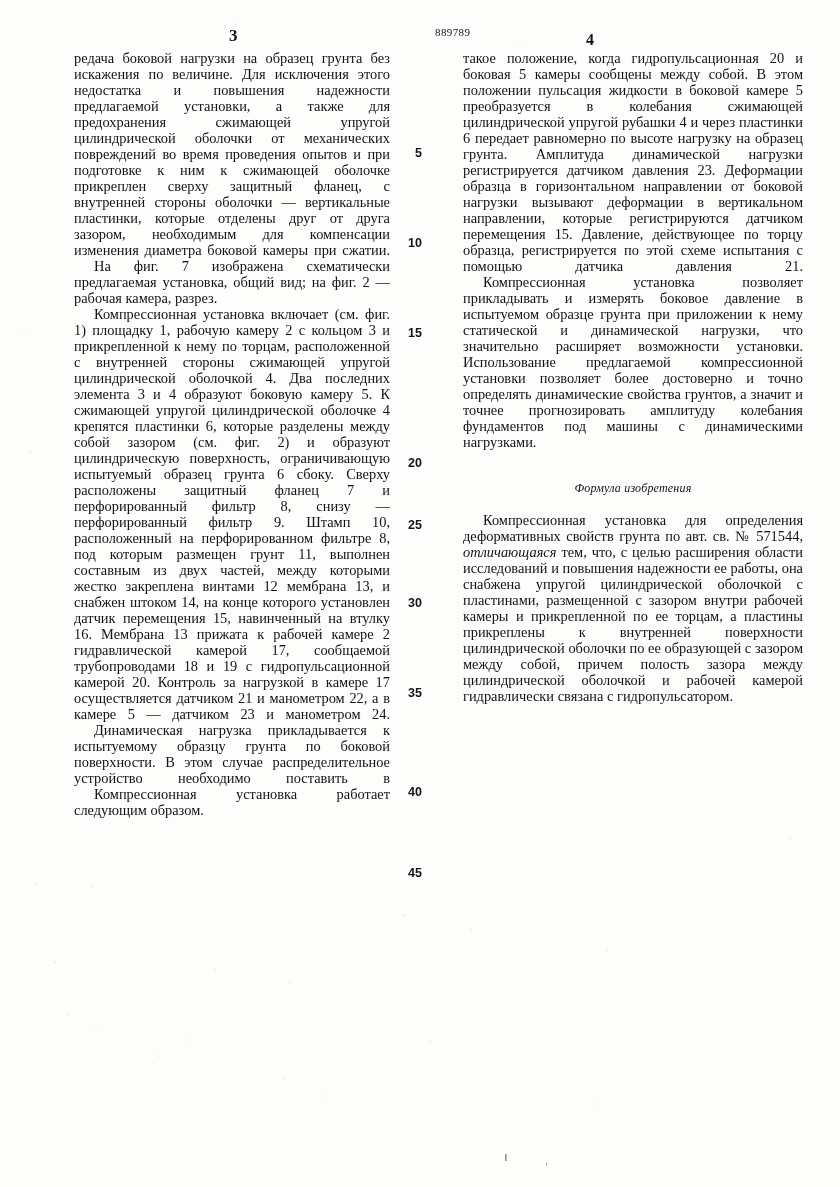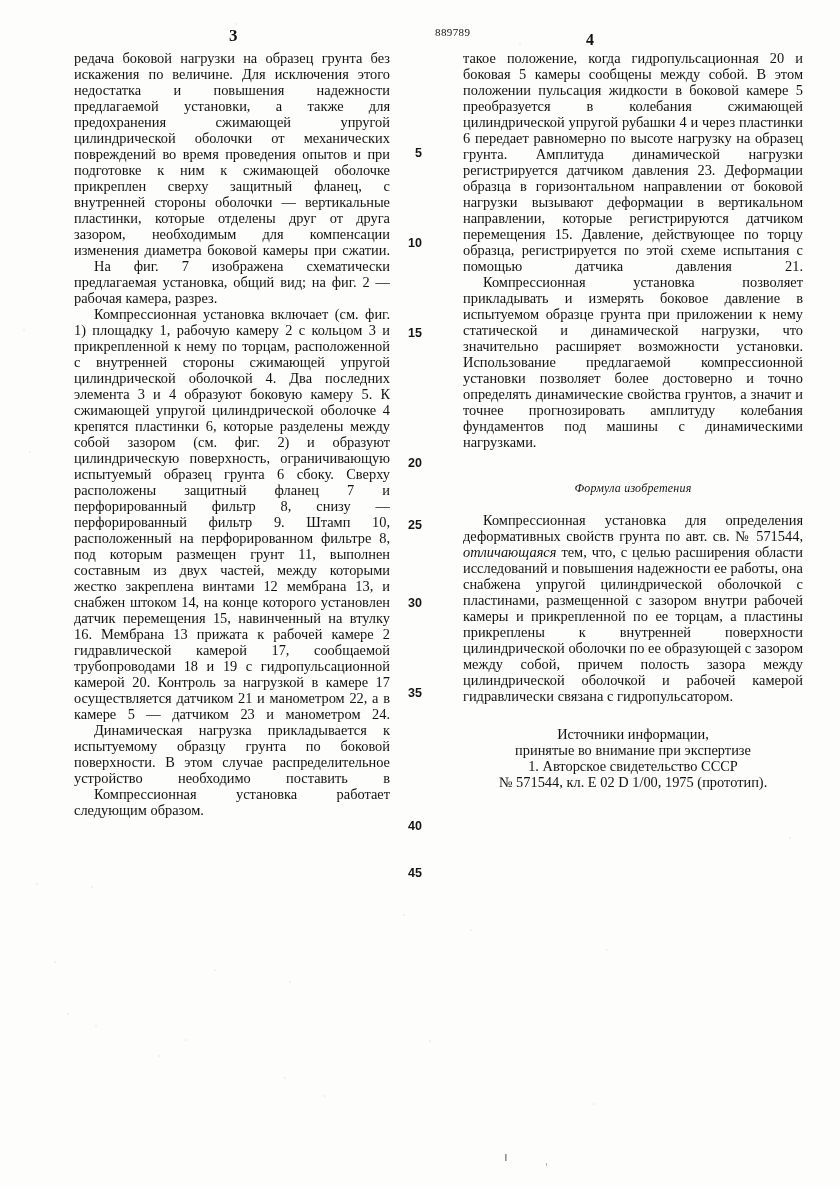--- a/index.html
+++ b/index.html
@@ -141,21 +141,21 @@
   </div>
 
   <div class="gutter" id="gutter">
       <span style="top: 96px;">5</span>
       <span style="top: 186px;">10</span>
       <span style="top: 276px;">15</span>
       <span style="top: 366px; margin-top: 40px;">20</span>
       <span style="top: 468px;">25</span>
       <span style="top: 546px; text-align: center;">30</span>
       <span style="top: 636px;">35</span>
-      <span style="top: 769px;">40</span>
+      <span style="top: 735px;">40</span>
       <span style="top: 816px;">45</span>
     </div>
 
   <div class="columns">
 
     <div class="col col-left">
       <p class="cont stretch-last">редача боковой нагрузки на образец грунта без искажения по величине. Для исключения этого недостатка и повышения надежности предлагаемой установки, а также для предохранения сжимающей упругой цилиндрической оболочки от механических повреждений во время проведения опытов и при подготовке к ним к сжимающей оболочке прикреплен сверху защитный фланец, с внутренней стороны оболочки — вертикальные пластинки, которые отделены друг от друга зазором, необходимым для компенсации изменения диаметра боковой камеры при сжатии.</p>
       <p class="indent">На фиг. 7 изображена схематически предлагаемая установка, общий вид; на фиг. 2 — рабочая камера, разрез.</p>
       <p class="indent stretch-last">Компрессионная установка включает (см. фиг. 1) площадку 1, рабочую камеру 2 с кольцом 3 и прикрепленной к нему по торцам, расположенной с внутренней стороны сжимающей упругой цилиндрической оболочкой 4. Два последних элемента 3 и 4 образуют боковую камеру 5. К сжимающей упругой цилиндрической оболочке 4 крепятся пластинки 6, которые разделены между собой зазором (см. фиг. 2) и образуют цилиндрическую поверхность, ограничивающую испытуемый образец грунта 6 сбоку. Сверху расположены защитный фланец 7 и перфорированный фильтр 8, снизу — перфорированный фильтр 9. Штамп 10, расположенный на перфорированном фильтре 8, под которым размещен грунт 11, выполнен составным из двух частей, между которыми жестко закреплена винтами 12 мембрана 13, и снабжен штоком 14, на конце которого установлен датчик перемещения 15, навинченный на втулку 16. Мембрана 13 прижата к рабочей камере 2 гидравлической камерой 17, сообщаемой трубопроводами 18 и 19 с гидропульсационной камерой 20. Контроль за нагрузкой в камере 17 осуществляется датчиком 21 и манометром 22, а в камере 5 — датчиком 23 и манометром 24.</p>
       <p class="indent stretch-last">Динамическая нагрузка прикладывается к испытуемому образцу грунта по боковой поверхности. В этом случае распределительное устройство необходимо поставить в</p>
@@ -169,26 +169,20 @@
       <div class="gap-lg"></div>
 
       <p class="center claims-title">Формула изобретения</p>
 
       <div class="gap-sm"></div>
 
       <p class="indent"><span>Компрессионная установка для определения деформативных свойств грунта по авт. св. № 571544, </span><span class="ital">отличающаяся</span><span> тем, что, с целью расширения области исследований и повышения надежности ее работы, она снабжена упругой цилиндрической оболочкой с пластинами, размещенной с зазором внутри рабочей камеры и прикрепленной по ее торцам, а пластины прикреплены к внутренней поверхности цилиндрической оболочки по ее образующей с зазором между собой, причем полость зазора между цилиндрической оболочкой и рабочей камерой гидравлически связана с гидропульсатором.</span></p>
 
       <div class="gap-md"></div>
 
-      <div class="sources">
-        <p class="center">Источники информации,</p>
-        <p class="center">принятые во внимание при экспертизе</p>
-        <p class="center">1. Авторское свидетельство СССР</p>
-        <p class="center">№ 571544, кл. Е 02 D 1/00, 1975 (прототип).</p>
-      </div>
     </div>
   </div>
 
   <svg class="speckles" width="840" height="1187">
     <g fill="#8d8d8d">
       <circle cx="37" cy="884" r="0.6"></circle>
       <circle cx="92" cy="887" r="0.5"></circle>
       <circle cx="404" cy="915" r="0.6"></circle>
       <circle cx="471" cy="930" r="0.5"></circle>
       <circle cx="55" cy="962" r="0.6"></circle>

